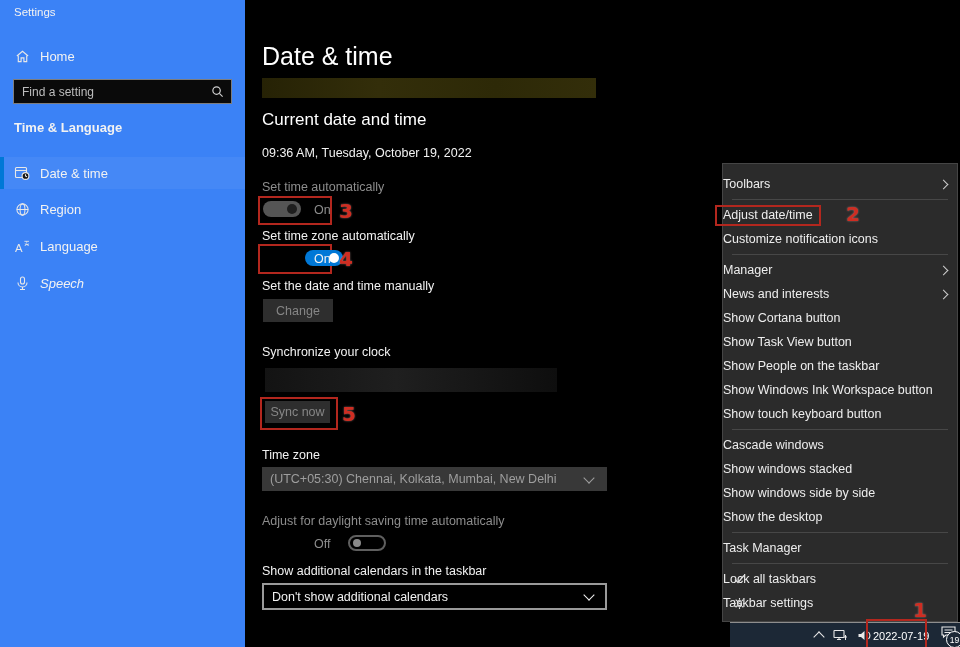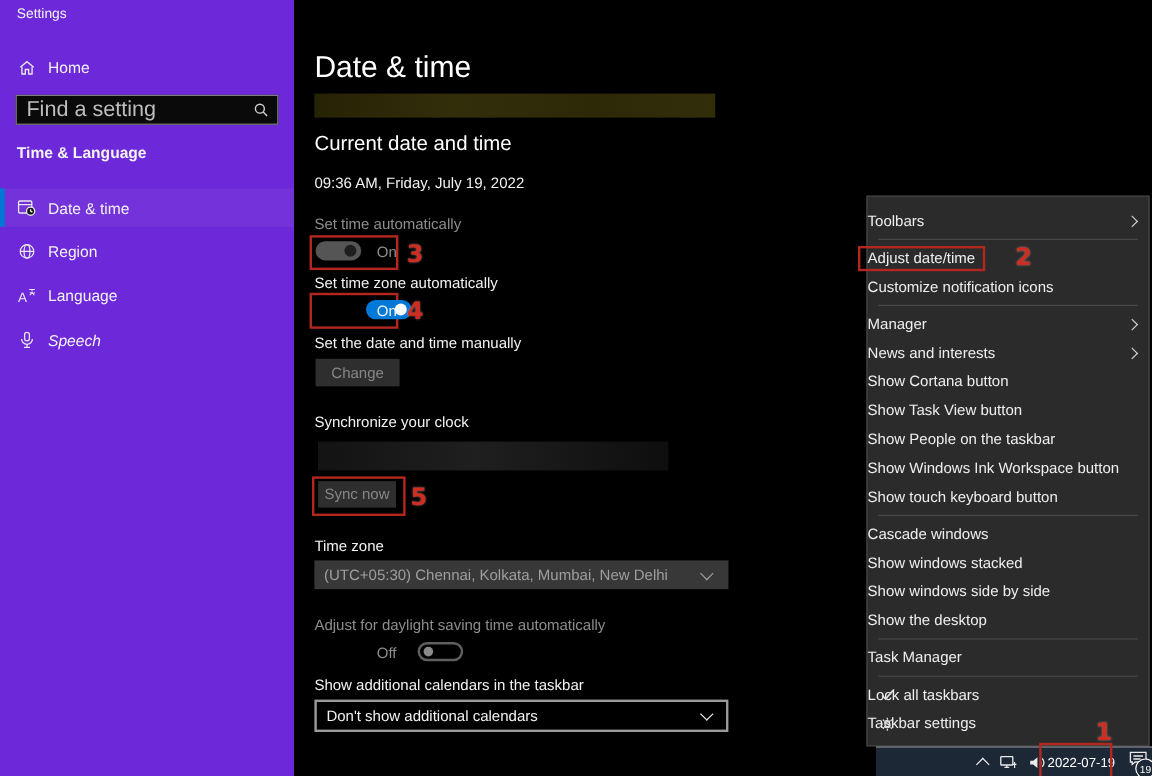--- a/index.html
+++ b/index.html
@@ -3,29 +3,29 @@
 <meta charset="utf-8">
 <style>
   html,body{margin:0;padding:0;background:#000;}
   #stage{position:relative;width:960px;height:647px;background:#000;overflow:hidden;
          font-family:"Liberation Sans","DejaVu Sans",sans-serif;color:#f2f2f2;}
   .abs{position:absolute;}
   .dim{color:#8d8d8d;}
   .white{color:#f2f2f2;}
   .lbl{font-size:12.5px;}
   
-  #sidebar{position:absolute;left:0;top:0;width:245px;height:647px;background:#6d28d9;}
+  #sidebar{position:absolute;left:0;top:0;width:245px;height:647px;background:#3b82f6;}
   .side-row{position:absolute;left:0;width:245px;height:32px;display:flex;align-items:center;}
   .side-row .ic{width:16px;margin-left:14px;display:flex;justify-content:center;}
   .side-row .tx{margin-left:10px;font-size:13px;color:#f2f2f2;}
   .side-sel{background:rgba(255,255,255,0.05);}
   .accent-bar{position:absolute;left:0;top:0;width:4px;height:32px;}
   .searchbox{position:absolute;left:13px;top:79px;width:217px;height:23px;background:#0a0a0a;
              border:1px solid #7d7d7d;display:flex;align-items:center;}
-  .searchbox .ph{flex:1;margin-left:8px;font-size:18px;color:#bdbdbd;}
+  .searchbox .ph{flex:1;margin-left:8px;font-size:12px;color:#bdbdbd;}
   .searchbox .mag{margin-right:7px;display:flex;}
   
   .toggle{position:relative;width:38px;height:16px;border-radius:9px;display:inline-block;}
   .toggle .knob{position:absolute;top:3px;width:10px;height:10px;border-radius:50%;}
   .tg-gray{background:#555;}
   .tg-gray .knob{right:4px;background:#1e1e1e;}
   .tg-blue{}
   .tg-blue .knob{right:4px;background:#fff;}
   .tg-off{background:transparent;border:2px solid #5f5f5f;width:34px;height:12px;}
   .tg-off .knob{left:3px;top:2px;width:8px;height:8px;background:#8a8a8a;}
@@ -142,21 +142,21 @@
     </div>
   </div>
 
   
   <h1 class="abs" style="left:262px;top:42px;font-size:25px;color:#fff;">Date &amp; time</h1>
 
   <div class="blurbar olive" style="left:262px;top:78px;width:334px;height:20px;"></div>
 
   <h2 class="abs" style="left:262px;top:110px;font-size:17px;color:#fff;">Current date and time</h2>
 
-  <div class="abs lbl white" style="left:262px;top:146px;">09:36 AM, Friday, July 19, 2022</div>
+  <div class="abs lbl white" style="left:262px;top:146px;">09:36 AM, Tuesday, October 19, 2022</div>
 
   <div class="abs lbl dim" style="left:262px;top:180px;">Set time automatically</div>
 
   <div class="redbox" style="left:258px;top:196px;width:70px;height:25px;"></div>
   <span class="toggle tg-gray abs" style="left:263px;top:201px;"><span class="knob"></span></span>
   <span class="abs lbl dim" style="left:314px;top:203px;">On</span>
   <span class="digit" style="left:339px;top:199px;">3</span>
 
   <div class="abs lbl white" style="left:262px;top:229px;">Set time zone automatically</div>
 

